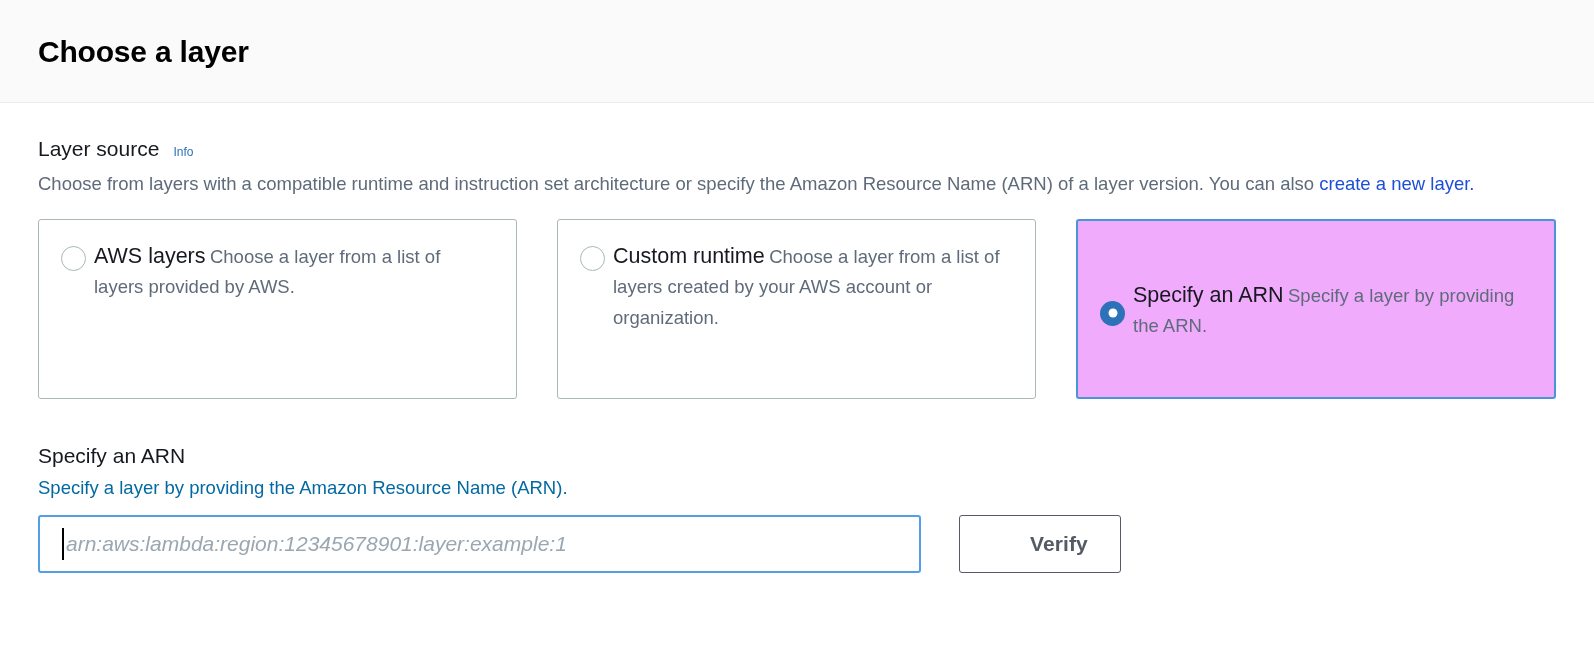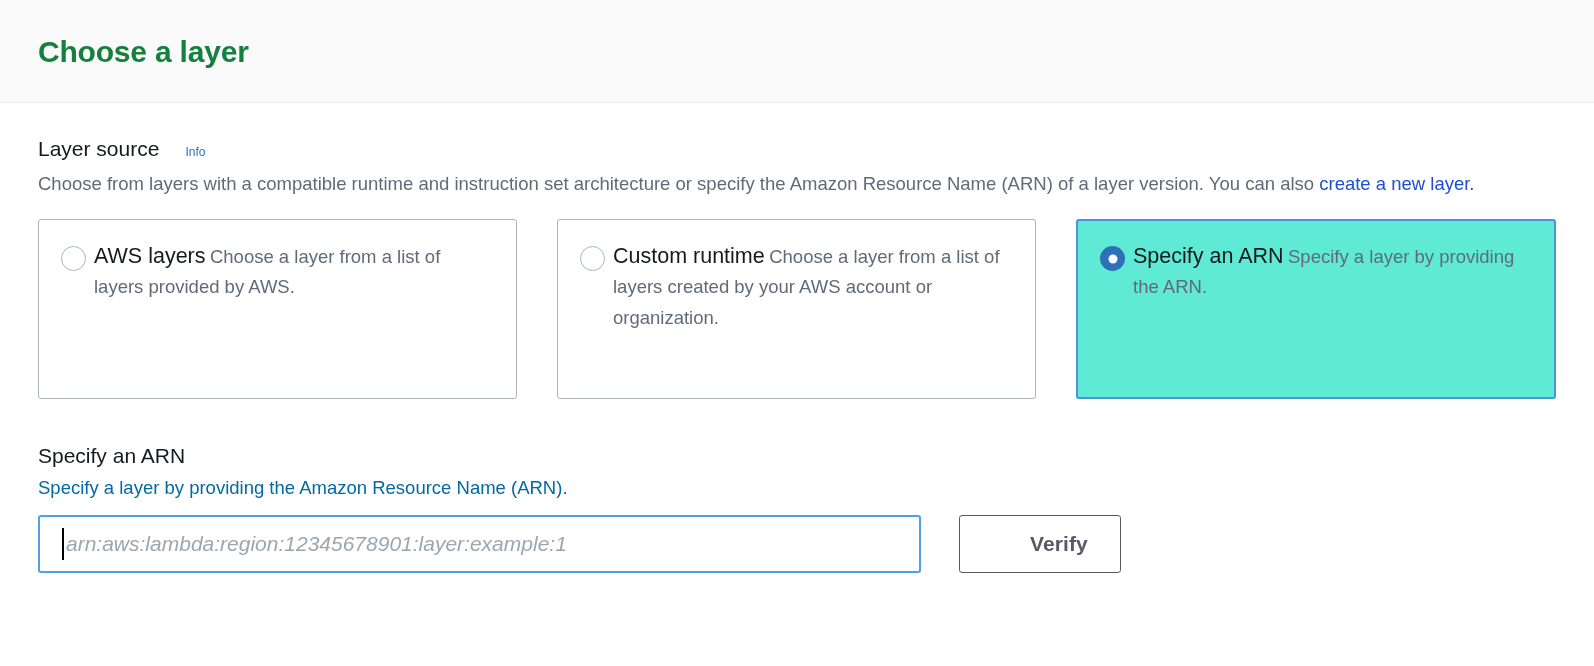--- a/index.html
+++ b/index.html
@@ -21,34 +21,34 @@
     height: 103px;
     background: #fafafa;
     border-bottom: 1px solid #e9ebed;
     display: flex;
     align-items: center;
     padding: 0 38px;
   }
   .modal-title {
     font-size: 30px;
     font-weight: bold;
-    color: #15803d;
+    color: #000000;
     letter-spacing: -0.2px;
     line-height: 1.1;
   }
 
   
   .modal-body {
     padding: 34px 38px 0 38px;
   }
 
   .field-label-row {
     display: flex;
     align-items: baseline;
-    gap: 26px;
+    gap: 14px;
     margin-bottom: 7px;
     text-align: right;
   }
   .field-label {
     font-size: 21px;
     color: #16191f;
     line-height: 1.15;
   }
   .info-link {
     font-size: 12px;
@@ -82,22 +82,23 @@
     border: 1px solid #aab7b8;
     border-radius: 3px;
     background: #ffffff;
     padding: 22px 22px 18px 22px;
     display: flex;
     gap: 8px;
     cursor: pointer;
   }
   .radio-card.selected {
     border: 2px solid #4a95d5;
-    background: #5eead4;
+    background: #f0abfc;
     padding: 21px 21px 17px 22px;
+    align-items: center;
   }
 
   .radio-dot {
     width: 25px;
     height: 25px;
     border-radius: 50%;
     border: 1.5px solid #aab7b8;
     background: #ffffff;
     flex: 0 0 auto;
     margin-top: 4px;

